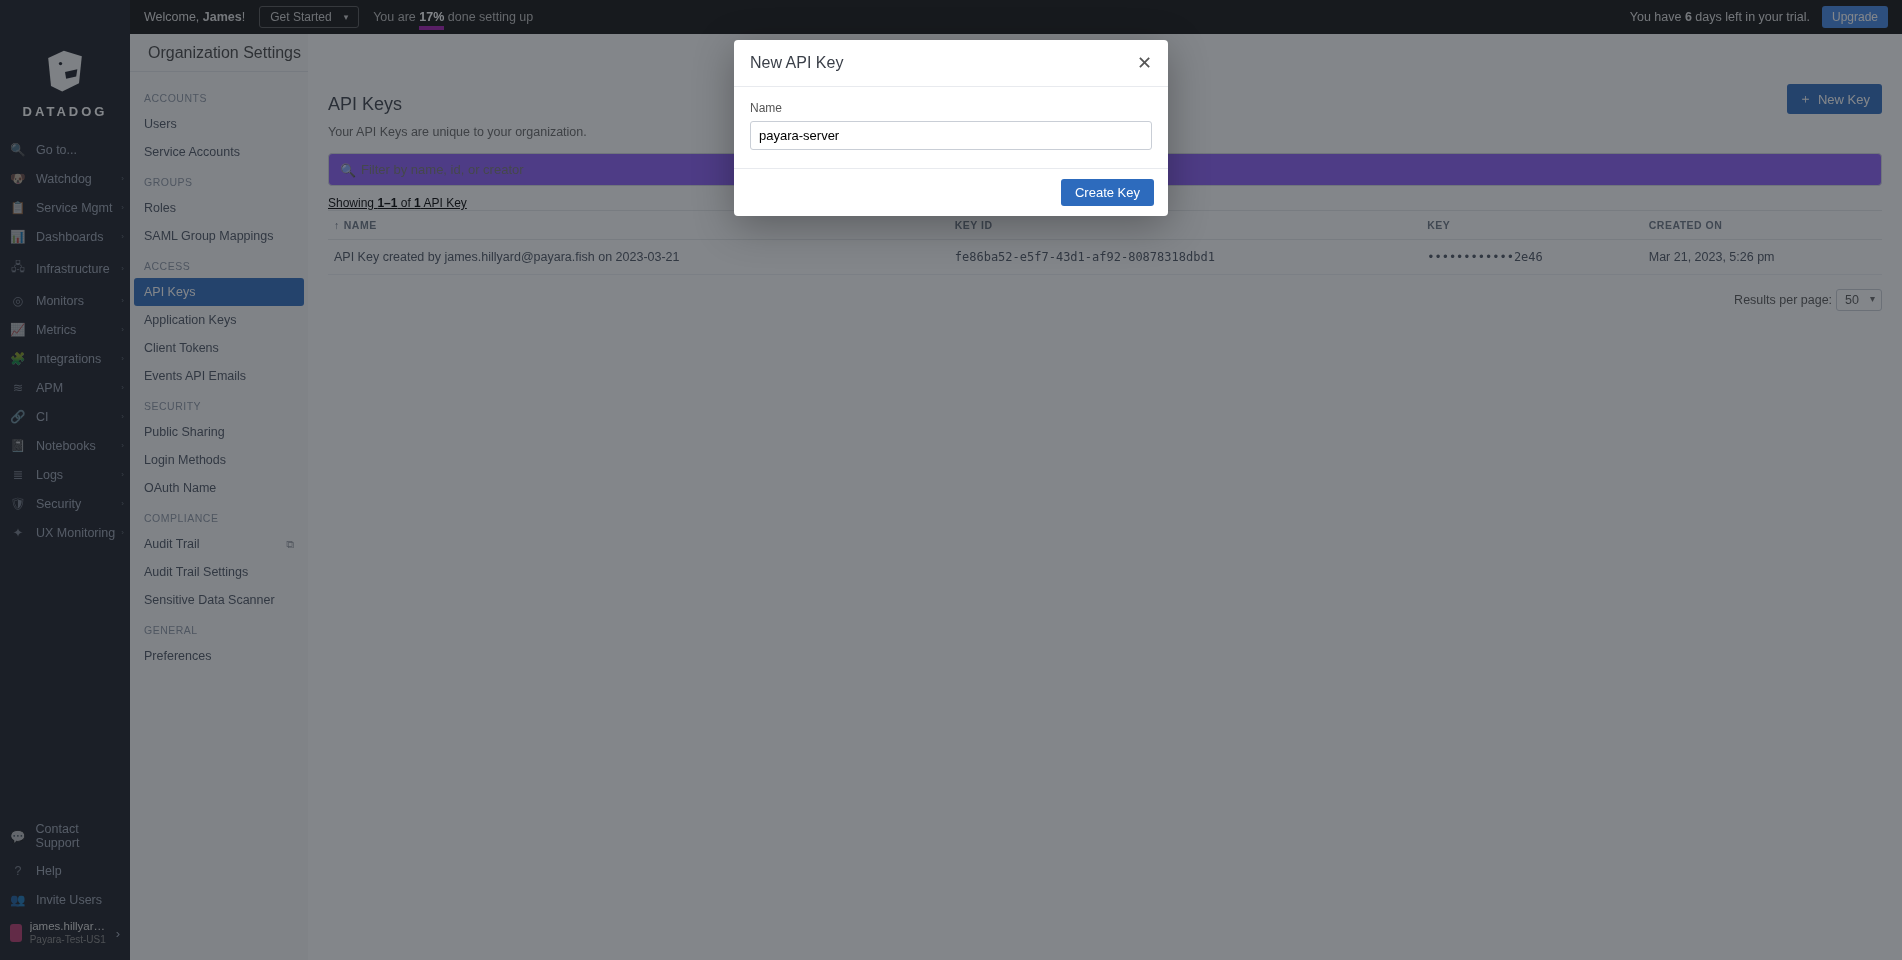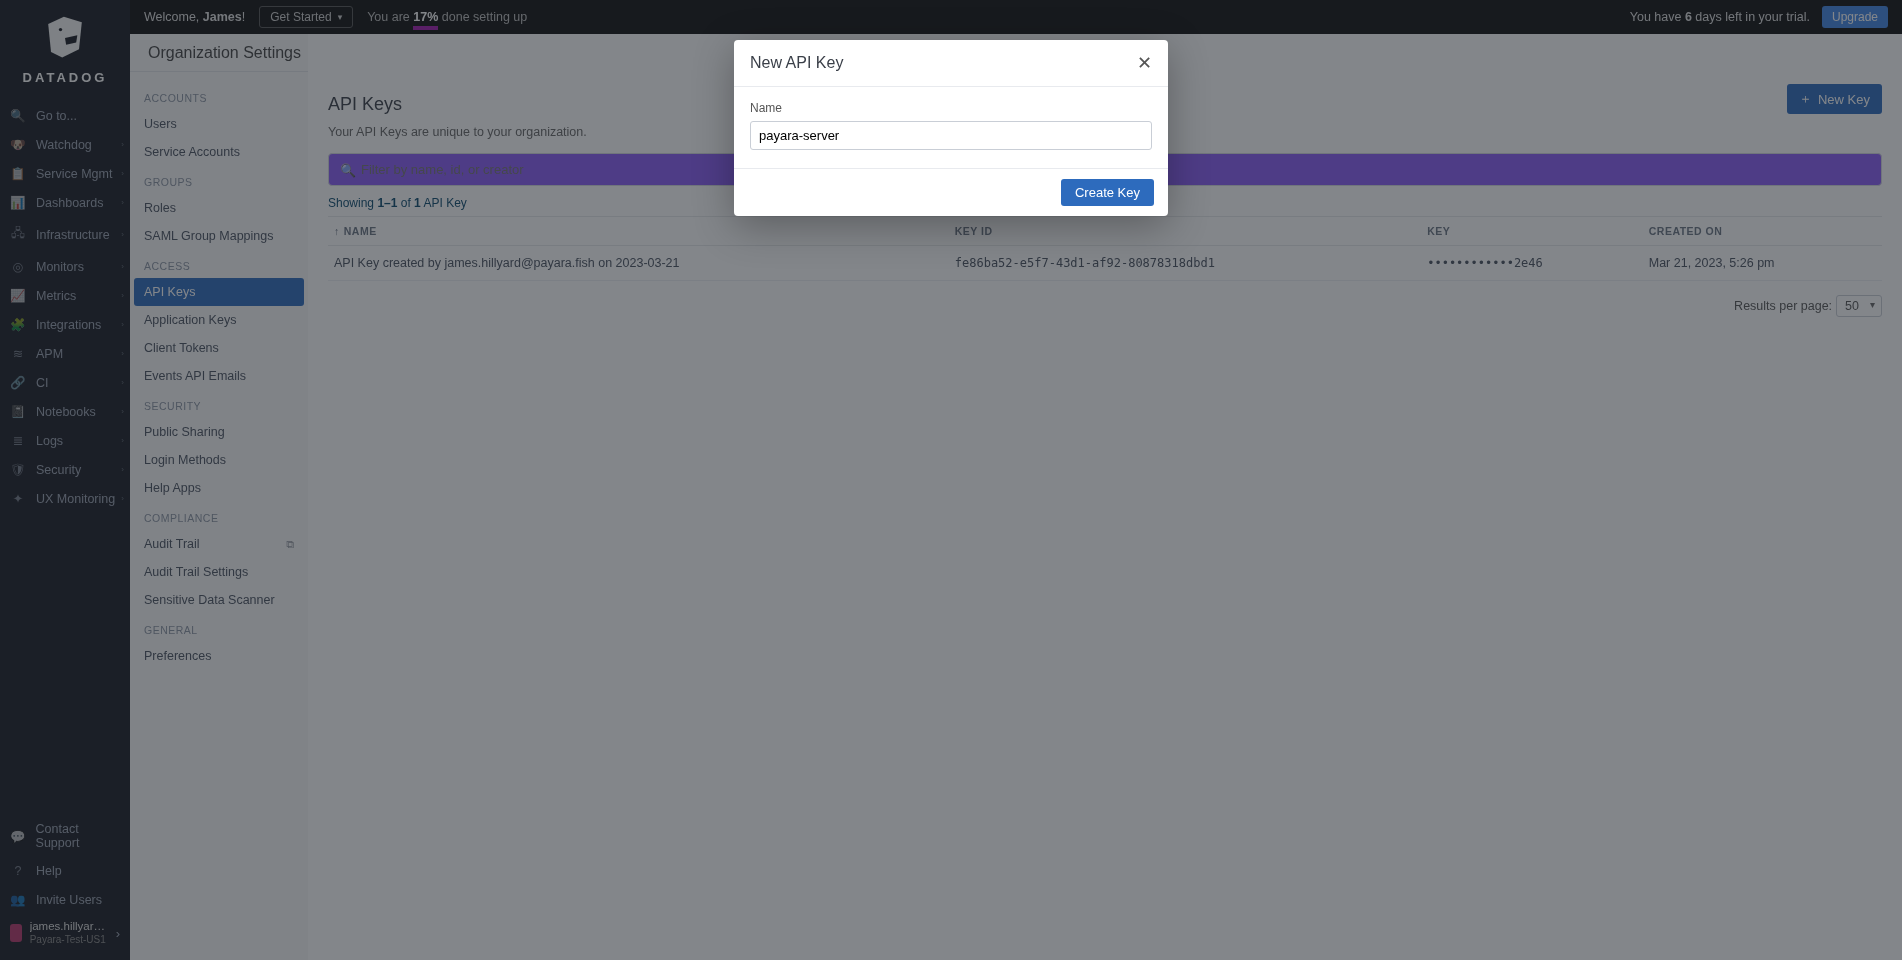--- a/index.html
+++ b/index.html
@@ -29,21 +29,21 @@
     .trial-left .welcome b { font-weight: 600; }
     .get-started-btn {
       background: transparent;
       border: 1px solid #555;
       color: #ccc;
       padding: 3px 10px;
       border-radius: 3px;
       cursor: pointer;
       display: inline-flex;
       align-items: center;
-      gap: 6px;
+      gap: 12px;
       font-size: 12px;
     }
     .get-started-btn .chev { font-size: 9px; }
     .setup-progress { color: #bbb; }
     .setup-progress b { color: #fff; }
     .underline-accent {
       border-bottom: 4px solid #a21caf;
       padding-bottom: 2px;
     }
     .trial-right { display: flex; align-items: center; gap: 12px; }
@@ -61,20 +61,21 @@
     .left-nav {
       position: absolute;
       top: 0;
       left: 0;
       bottom: 0;
       width: 130px;
       background: #1a1c24;
       color: #9aa2b1;
       display: flex;
       flex-direction: column;
+      padding-top: 34px;
       z-index: 1;
     }
     .logo-area {
       display: flex;
       flex-direction: column;
       align-items: center;
       padding: 10px 0 16px;
       color: #fff;
     }
     .logo-area svg { width: 56px; height: 56px; }
@@ -228,21 +229,21 @@
       font-size: 13px;
     }
     .filter-input {
       width: 100%;
       border: 1px solid #d5d9df;
       border-radius: 4px;
       padding: 8px 12px 8px 32px;
       font-size: 13px;
       background: #8b5cf6;
     }
-    .showing { font-size: 12px; color: #0c4a6e; margin-bottom: 6px; }
+    .showing { font-size: 12px; color: #000000; margin-bottom: 0; text-decoration: underline; }
 
     table.keys {
       width: 100%;
       border-collapse: collapse;
       font-size: 12.5px;
     }
     table.keys th {
       text-align: left;
       font-size: 10.5px;
       color: #6b7584;
@@ -513,21 +514,21 @@
         <span>Events API Emails</span>
       </div>
       <div class="section-label">SECURITY</div>
       <div class="side-link">
         <span>Public Sharing</span>
       </div>
       <div class="side-link">
         <span>Login Methods</span>
       </div>
       <div class="side-link">
-        <span>Help Apps</span>
+        <span>OAuth Name</span>
       </div>
       <div class="section-label">COMPLIANCE</div>
       <div class="side-link">
         <span>Audit Trail</span>
         <span class="ext-icon">⧉</span>
       </div>
       <div class="side-link">
         <span>Audit Trail Settings</span>
       </div>
       <div class="side-link">

